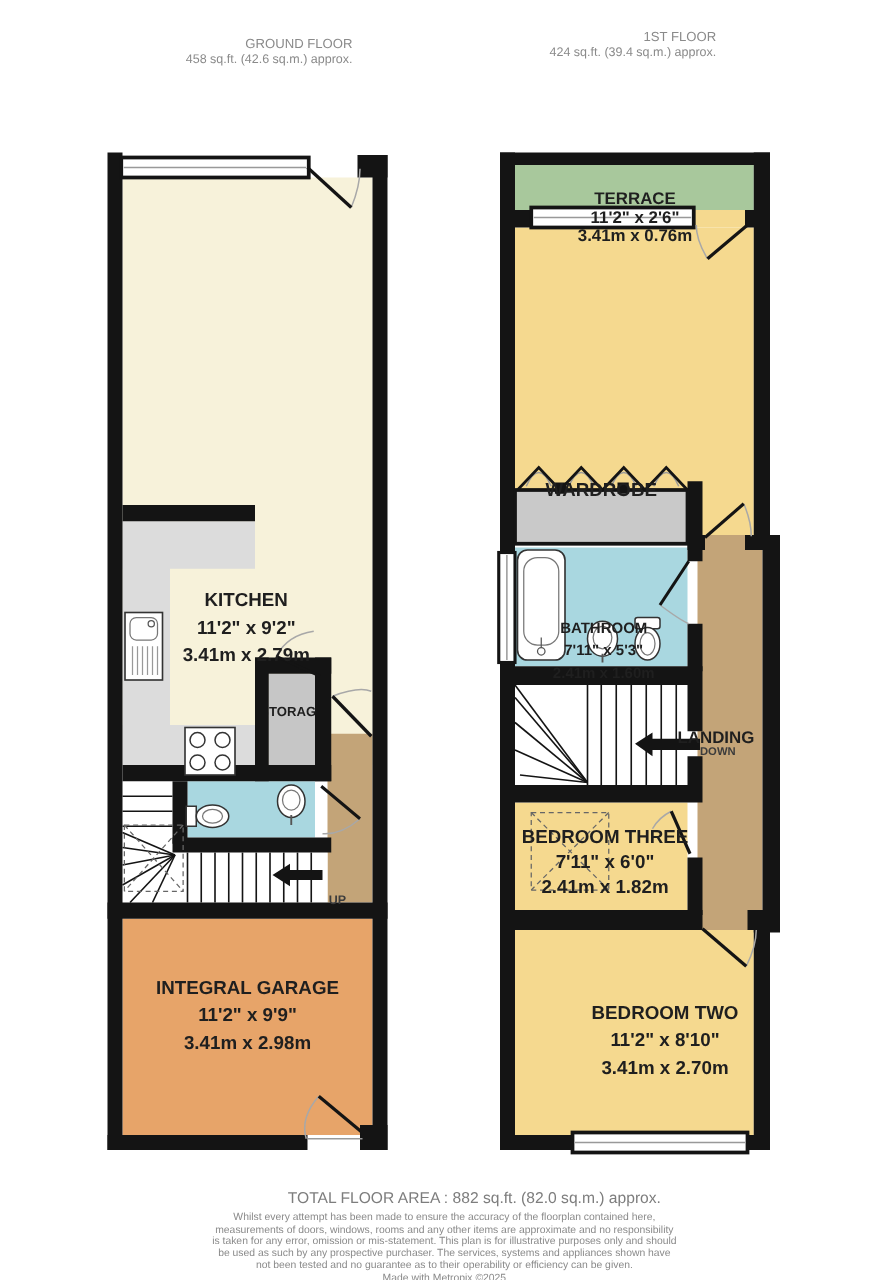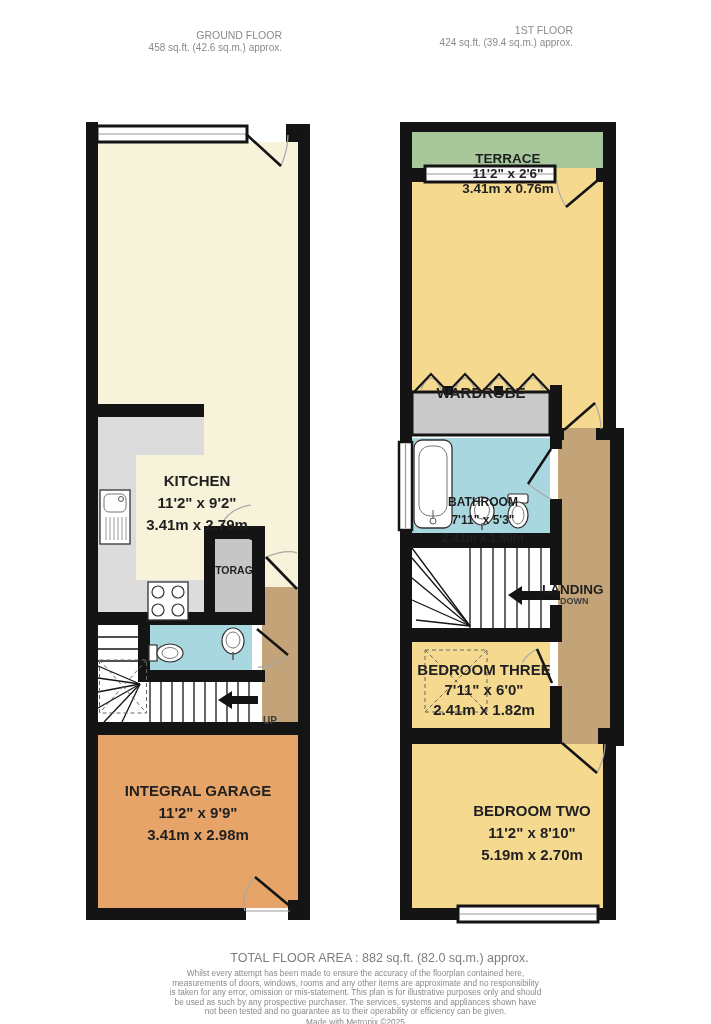--- a/index.html
+++ b/index.html
@@ -290,21 +290,21 @@
   </div>
   <div class="tinylbl" style="left:560px;top:596px;font-size:9px;">DOWN</div>
   <div class="roomlbl b3" style="left:484px;top:660px;">
     <span class="ln">BEDROOM THREE</span>
     <span class="ln">7'11"  x 6'0"</span>
     <span class="ln">2.41m  x 1.82m</span>
   </div>
   <div class="roomlbl big" style="left:507px;top:800px;margin-left:25px;">
     <span class="ln">BEDROOM TWO</span>
     <span class="ln">11'2"  x 8'10"</span>
-    <span class="ln">5.19m  x 2.70m</span>
+    <span class="ln">3.41m  x 2.70m</span>
   </div>
 
   <div id="footer">
     <div class="total">TOTAL FLOOR AREA : 882 sq.ft. (82.0 sq.m.) approx.</div>
     <div class="disc">Whilst every attempt has been made to ensure the accuracy of the floorplan contained here, measurements of doors, windows, rooms and any other items are approximate and no responsibility is taken for any error, omission or mis-statement. This plan is for illustrative purposes only and should be used as such by any prospective purchaser. The services, systems and appliances shown have not been tested and no guarantee as to their operability or efficiency can be given.</div>
     <div class="credit">Made with Metropix ©2025</div>
   </div>
 
 </div>
 

